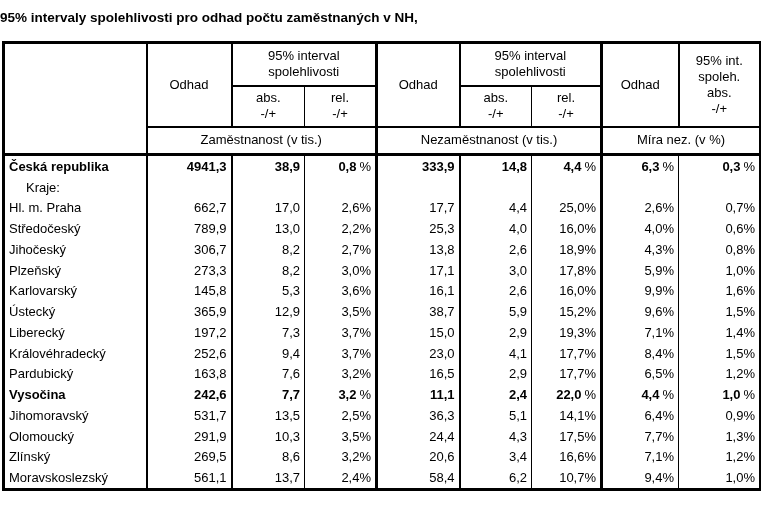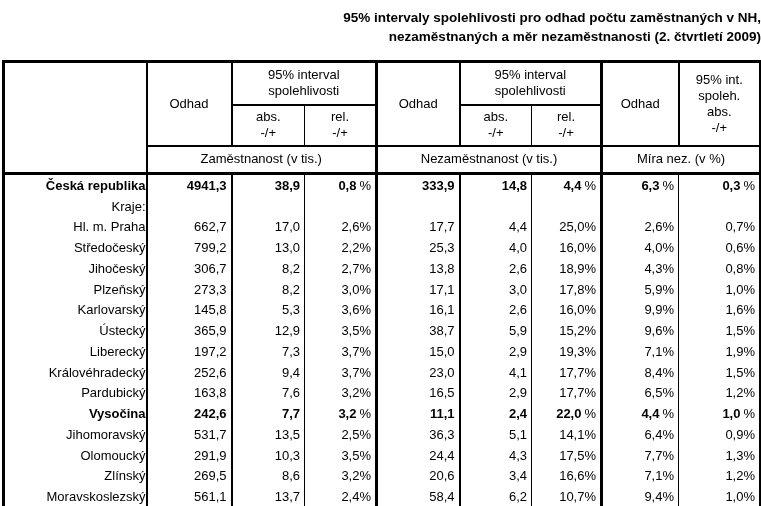--- a/index.html
+++ b/index.html
@@ -7,21 +7,21 @@
     padding: 0;
     background: #ffffff;
     width: 761px;
     height: 506px;
     overflow: hidden;
     font-family: "Liberation Sans", "DejaVu Sans", sans-serif;
     color: #000;
   }
   .title {
     padding-top: 8px;
-    text-align: right;
+    text-align: left;
     font-weight: bold;
     font-size: 13.5px;
     line-height: 19px;
   }
   table.stat {
     border-collapse: collapse;
     table-layout: fixed;
     margin: 14px 0 0 2px;
     width: 757px;
     border: 3px solid #000;
@@ -58,42 +58,41 @@
   tbody td {
     font-size: 13px;
     height: 20.75px;
     padding: 0 4px 0 0;
     text-align: right;
     vertical-align: middle;
     white-space: nowrap;
     overflow: hidden;
   }
   tbody td.label {
-    text-align: right;
+    text-align: left;
     padding: 0 0 0 4px;
   }
   tbody td:nth-child(2) { border-left: 2px solid #000; }
   tbody td:nth-child(3) { border-left: 2px solid #000; padding-left: 37px; }
   tbody td:nth-child(4) { border-left: 1px solid #000; margin-left: 16px; }
   tbody td:nth-child(5) { border-left: 3px solid #000; padding-left: 24px; }
   tbody td:nth-child(6) { border-left: 2px solid #000; }
   tbody td:nth-child(7) { border-left: 1px solid #000; }
   tbody td:nth-child(8) { border-left: 3px solid #000; }
   tbody td:nth-child(9) { border-left: 1px solid #000; }
 
   tr.bold td { font-weight: bold; }
   tr.bold .pct { font-weight: normal; padding-left: 3px; }
   tr.indent td.label { padding-left: 21px; }
 </style>
 </head>
 <body>
 
 <div class="title">
   <div>95% intervaly spolehlivosti pro odhad počtu zaměstnaných v NH,</div>
-  <div>nezaměstnaných a měr nezaměstnanosti (2. čtvrtletí 2009)</div>
 </div>
 
 <table class="stat">
   <colgroup>
     <col class="c-region">
       <col class="c-odhad1">
       <col class="c-abs1">
       <col class="c-rel1">
     <col class="c-odhad2">
       <col class="c-abs2">
@@ -161,21 +160,21 @@
         <td>17,0</td>
         <td><span class="num">2,6</span><span class="pct">%</span></td>
         <td>17,7</td>
         <td>4,4</td>
         <td><span class="num">25,0</span><span class="pct">%</span></td>
         <td><span class="num">2,6</span><span class="pct">%</span></td>
         <td><span class="num">0,7</span><span class="pct">%</span></td>
       </tr>
       <tr>
         <td class="label">Středočeský</td>
-        <td>799,2</td>
+        <td>789,9</td>
         <td>13,0</td>
         <td><span class="num">2,2</span><span class="pct">%</span></td>
         <td>25,3</td>
         <td>4,0</td>
         <td><span class="num">16,0</span><span class="pct">%</span></td>
         <td><span class="num">4,0</span><span class="pct">%</span></td>
         <td><span class="num">0,6</span><span class="pct">%</span></td>
       </tr>
       <tr>
         <td class="label">Jihočeský</td>
@@ -223,21 +222,21 @@
       </tr>
       <tr>
         <td class="label">Liberecký</td>
         <td>197,2</td>
         <td>7,3</td>
         <td><span class="num">3,7</span><span class="pct">%</span></td>
         <td>15,0</td>
         <td>2,9</td>
         <td><span class="num">19,3</span><span class="pct">%</span></td>
         <td><span class="num">7,1</span><span class="pct">%</span></td>
-        <td><span class="num">1,9</span><span class="pct">%</span></td>
+        <td><span class="num">1,4</span><span class="pct">%</span></td>
       </tr>
       <tr>
         <td class="label">Královéhradecký</td>
         <td>252,6</td>
         <td>9,4</td>
         <td><span class="num">3,7</span><span class="pct">%</span></td>
         <td>23,0</td>
         <td>4,1</td>
         <td><span class="num">17,7</span><span class="pct">%</span></td>
         <td><span class="num">8,4</span><span class="pct">%</span></td>

